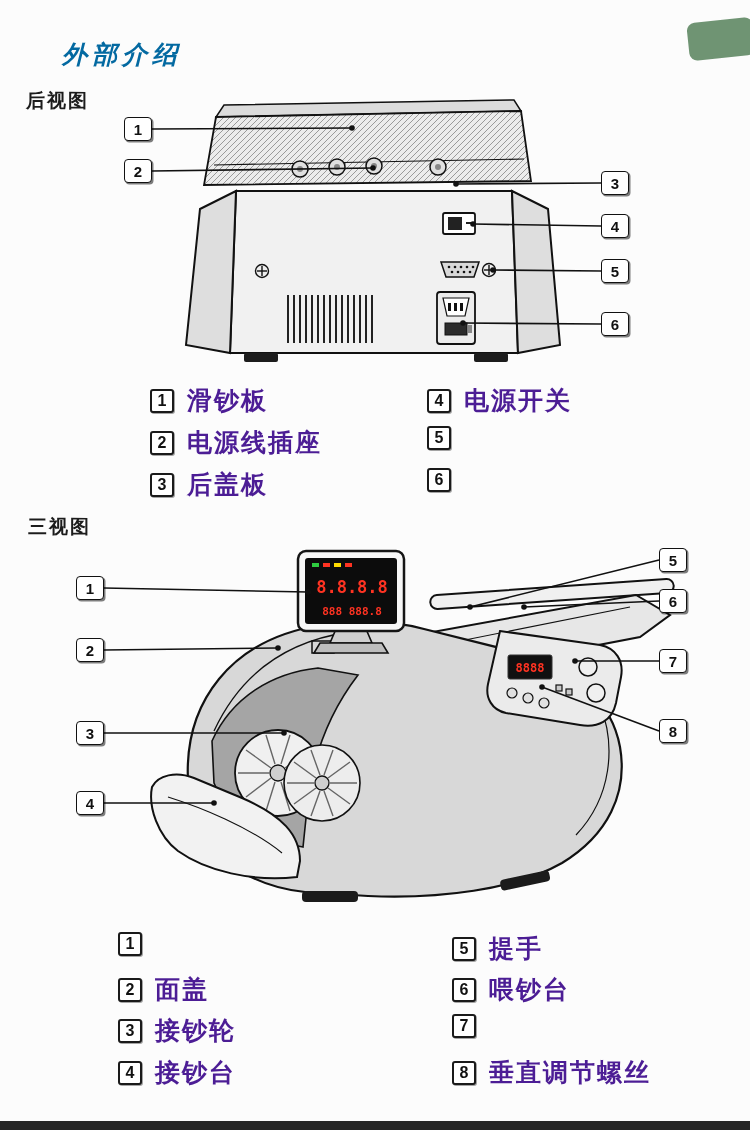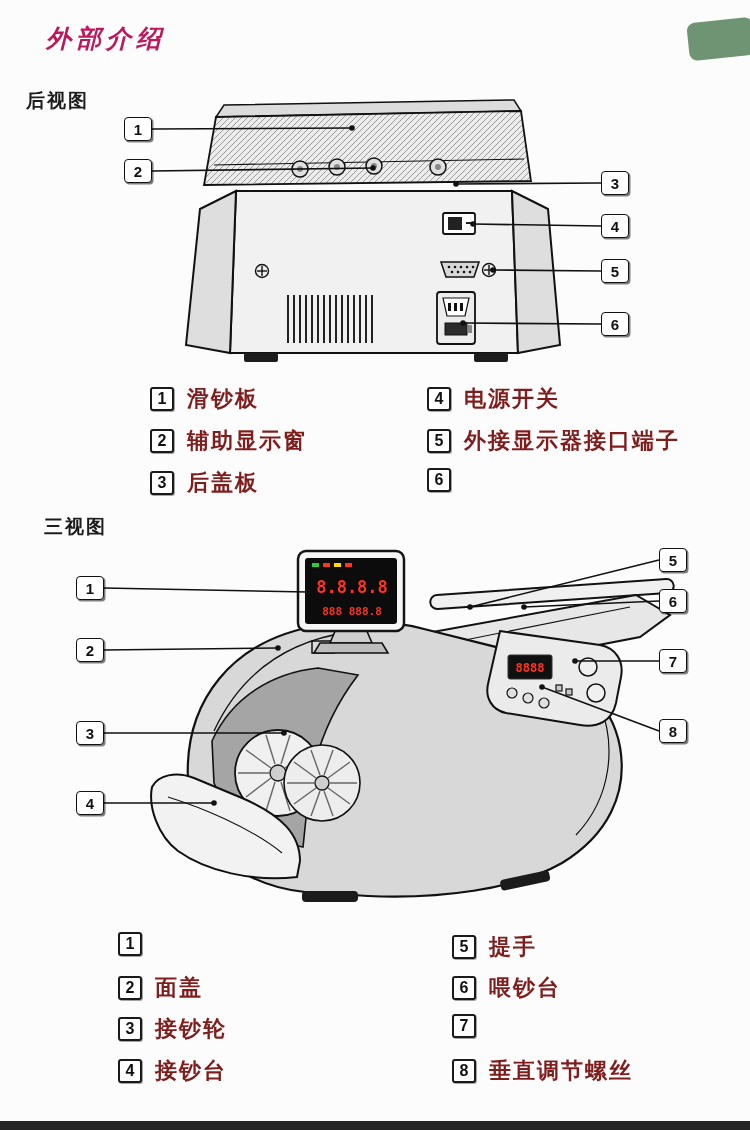--- a/index.html
+++ b/index.html
@@ -2,43 +2,43 @@
 <html><head>
 <meta charset="utf-8">
 <style>
   html,body{margin:0;padding:0;background:#e9e9e9;}
   .page{
     position:relative;width:750px;height:1130px;margin:0 auto;
     background:#fcfcfc;overflow:hidden;
     font-family:"Liberation Sans","DejaVu Sans",sans-serif;color:#161616;
   }
   .page-title{
-    position:absolute;left:46px;top:22px;margin:0;
-    font-size:25px;font-style:italic;font-weight:700;letter-spacing:5px;color:#be185d;text-align:right;
+    position:absolute;left:46px;top:22px;margin:16px;
+    font-size:25px;font-style:italic;font-weight:700;letter-spacing:5px;color:#0369a1;text-align:right;
   }
   .sec-heading{
     position:absolute;font-size:19px;font-weight:700;letter-spacing:2px;color:#1c1c1c;
   }
   .diagram-svg{position:absolute;left:0;}
   .callout{
     position:absolute;width:28px;height:24px;box-sizing:border-box;
     border:1.6px solid #111;border-radius:4px;background:#fff;
     display:flex;align-items:center;justify-content:center;
     font-weight:bold;font-size:15px;color:#111;
     box-shadow:1.5px 1.5px 0 rgba(0,0,0,.5);z-index:5;
   }
   .legend-row{position:absolute;display:flex;align-items:center;gap:13px;}
   .numbox{
     width:24px;height:24px;box-sizing:border-box;flex:0 0 24px;
     border:2px solid #1a1a1a;border-radius:3px;background:#fff;
     display:flex;align-items:center;justify-content:center;
     font-weight:bold;font-size:16px;color:#111;
     box-shadow:1px 1px 0 rgba(0,0,0,.35);
   }
-  .legend-label{font-size:22px;font-weight:600;letter-spacing:2px;white-space:nowrap;color:#7f1d1d;}
+  .legend-label{font-size:25px;font-weight:600;letter-spacing:2px;white-space:nowrap;color:#4c1d95;}
   .scan-mark{
     position:absolute;left:688px;top:20px;width:66px;height:38px;
     background:#56815a;border-radius:8px;opacity:.85;transform:rotate(-6deg);
   }
   .footer-bar{position:absolute;left:0;top:1121px;width:750px;height:9px;background:#262626;}
   svg text.seg{font-family:"DejaVu Sans Mono","Liberation Mono",monospace;font-weight:bold;}
 </style>
 </head>
 <body>
 
@@ -169,39 +169,38 @@
   <div class="callout" style="left:601px;top:214px">4</div>
   <div class="callout" style="left:601px;top:259px">5</div>
   <div class="callout" style="left:601px;top:312px">6</div>
 
   <div class="legend-row" style="left:150px;top:384px">
     <span class="numbox">1</span>
     <span class="legend-label">滑钞板</span>
   </div>
   <div class="legend-row" style="left:150px;top:426px">
     <span class="numbox">2</span>
-    <span class="legend-label">辅助显示窗</span>
+    <span class="legend-label">电源线插座</span>
   </div>
   <div class="legend-row" style="left:150px;top:468px">
     <span class="numbox">3</span>
     <span class="legend-label">后盖板</span>
   </div>
   <div class="legend-row" style="left:427px;top:384px">
     <span class="numbox">4</span>
     <span class="legend-label">电源开关</span>
   </div>
   <div class="legend-row" style="left:427px;top:426px">
     <span class="numbox">5</span>
-    <span class="legend-label">外接显示器接口端子</span>
   </div>
   <div class="legend-row" style="left:427px;top:468px">
     <span class="numbox">6</span>
   </div>
 
-  <div class="sec-heading" style="left:44px;top:514px">三视图</div>
+  <div class="sec-heading" style="left:28px;top:514px">三视图</div>
 
   <svg class="diagram-svg" style="top:535px" width="750" height="395" viewBox="0 0 750 395">
 
     <g>
 
       <rect x="430" y="52" width="244" height="14" rx="7" transform="rotate(-4 552 59)" fill="#f0f0f0" stroke="#111" stroke-width="2"></rect>
 
       <g>
         <polygon points="372,108 636,60 670,80 640,102 432,142 380,124" fill="#e7e7e7" stroke="#111" stroke-width="2"></polygon>
         <line x1="400" y1="118" x2="630" y2="72" stroke="#111" stroke-width="1.2"></line>

